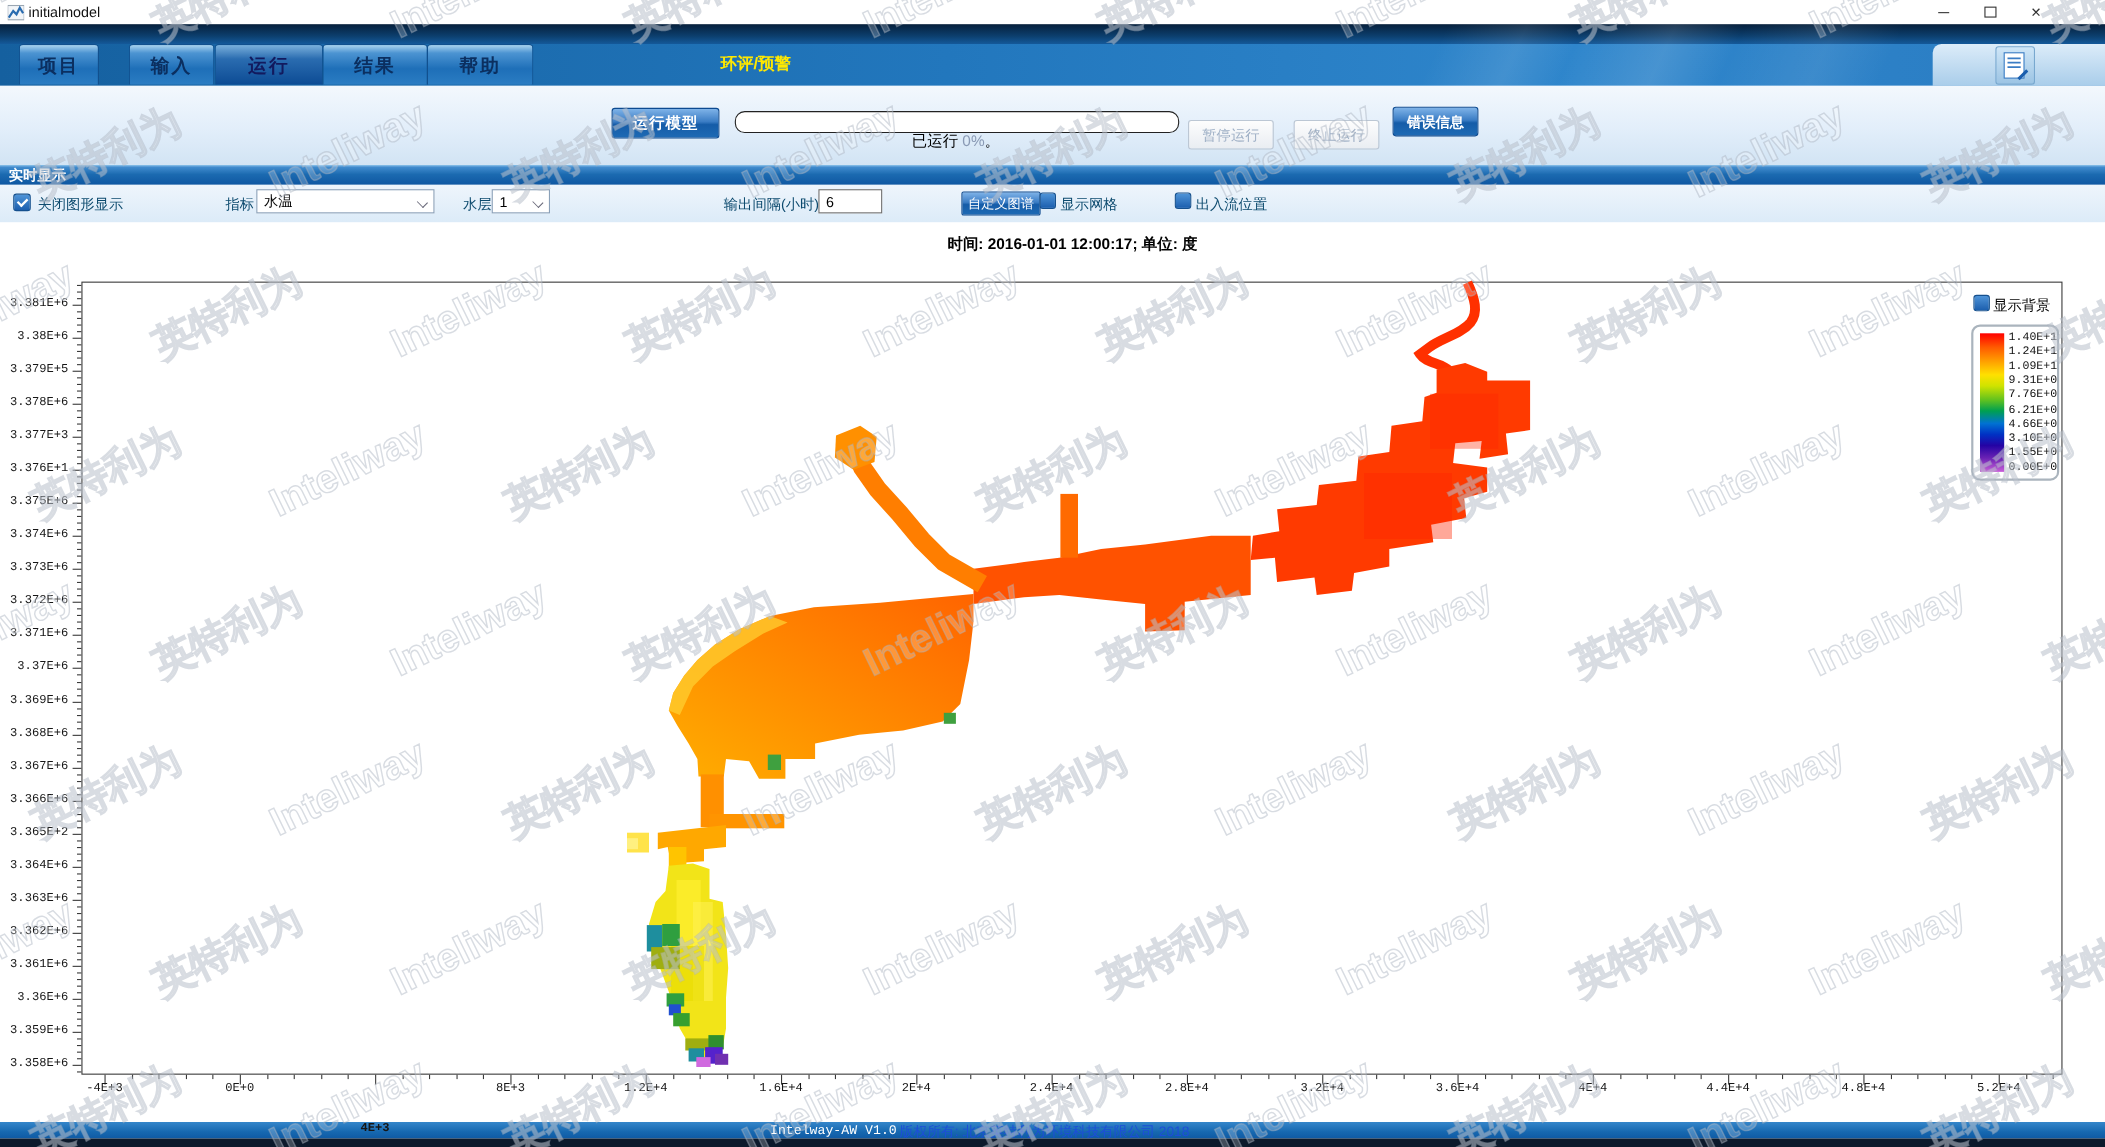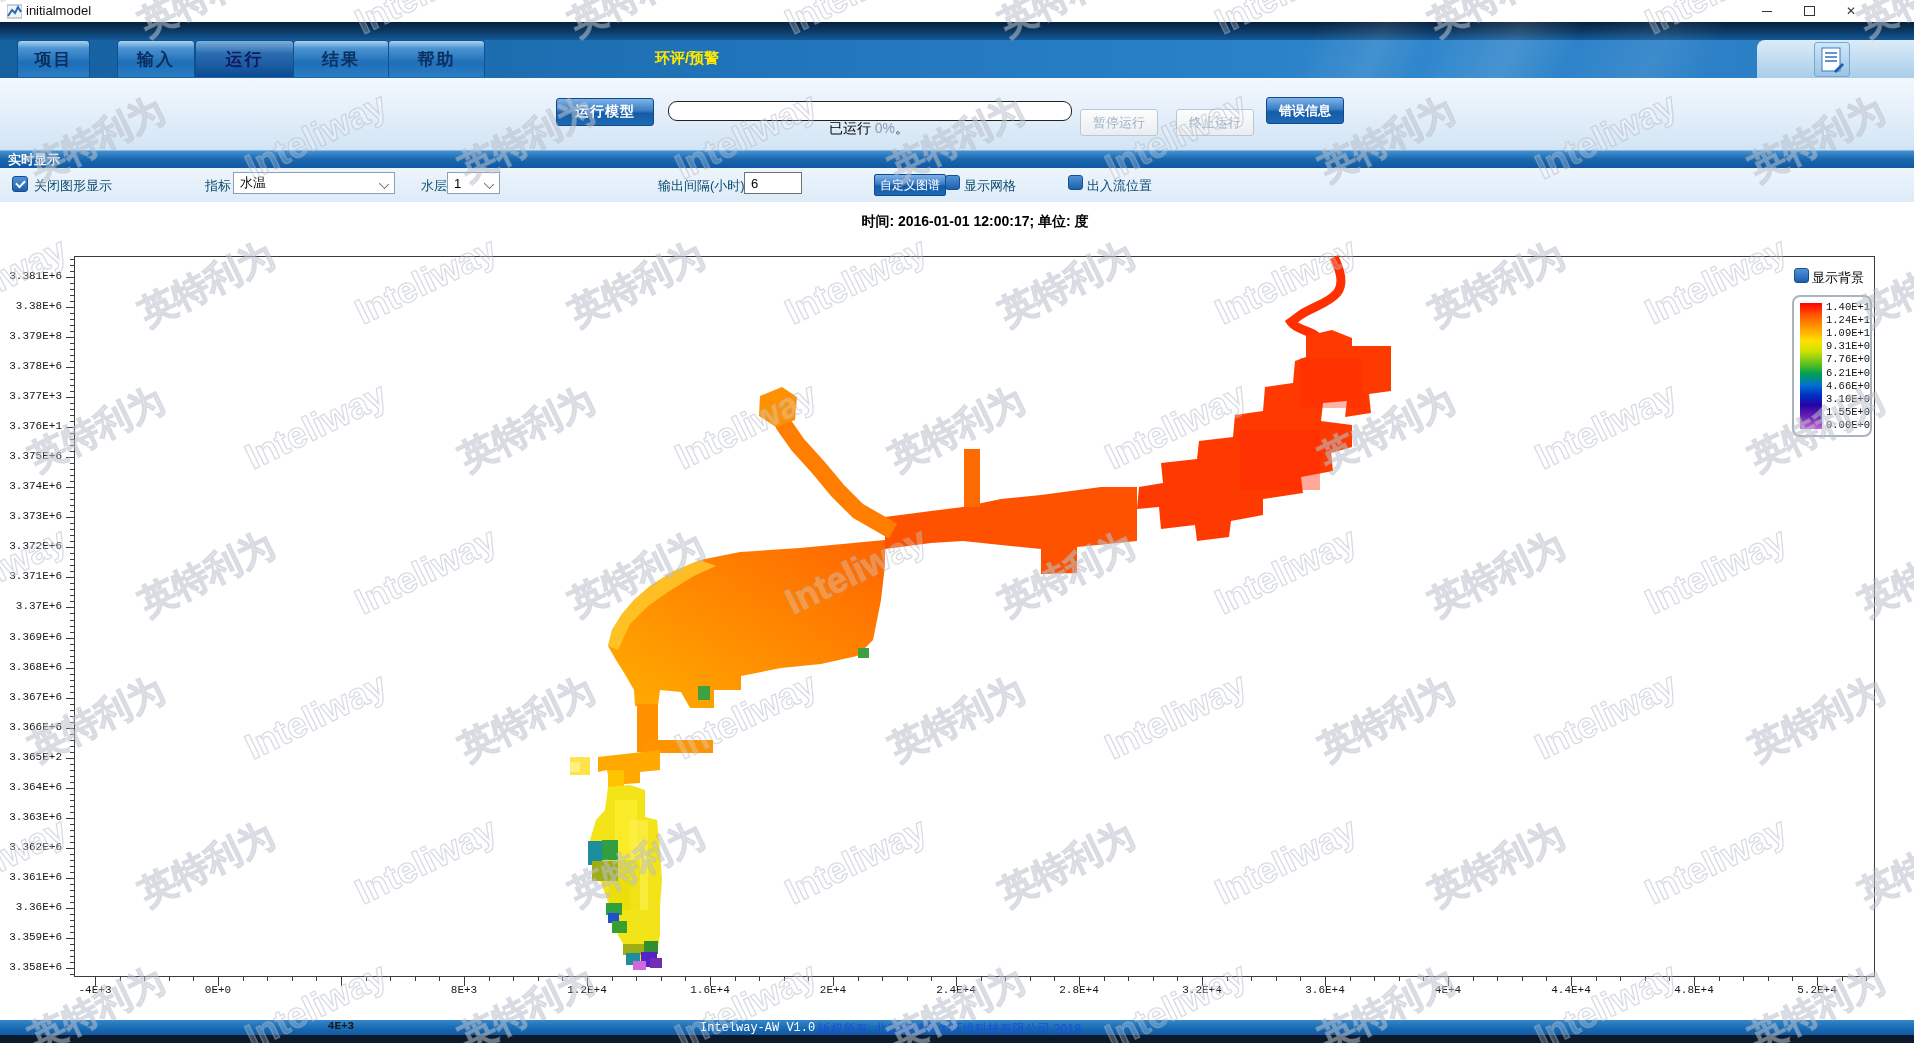--- a/index.html
+++ b/index.html
@@ -320,21 +320,21 @@
     <div class="tick" style="left: 1743.2px; top: 977px; width: 1px; height: 4px;"></div>
     <div class="tick" style="left: 1767.8px; top: 977px; width: 1px; height: 4px;"></div>
     <div class="tick" style="left: 1792.4px; top: 977px; width: 1px; height: 4px;"></div>
     <div class="tick" style="left: 1841.6px; top: 977px; width: 1px; height: 4px;"></div>
     <div class="tick" style="left: 1866.2px; top: 977px; width: 1px; height: 4px;"></div>
     <div class="tick" style="left: 66px; top: 277px; width: 8px; height: 1px;"></div>
     <div class="ylab mono" style="left: 0px; top: 270px;">3.381E+6</div>
     <div class="tick" style="left: 66px; top: 307px; width: 8px; height: 1px;"></div>
     <div class="ylab mono" style="left: 0px; top: 300px;">3.38E+6</div>
     <div class="tick" style="left: 66px; top: 337.1px; width: 8px; height: 1px;"></div>
-    <div class="ylab mono" style="left: 0px; top: 330.1px;">3.379E+8</div>
+    <div class="ylab mono" style="left: 0px; top: 330.1px;">3.379E+5</div>
     <div class="tick" style="left: 66px; top: 367.1px; width: 8px; height: 1px;"></div>
     <div class="ylab mono" style="left: 0px; top: 360.1px;">3.378E+6</div>
     <div class="tick" style="left: 66px; top: 397.2px; width: 8px; height: 1px;"></div>
     <div class="ylab mono" style="left: 0px; top: 390.2px;">3.377E+3</div>
     <div class="tick" style="left: 66px; top: 427.2px; width: 8px; height: 1px;"></div>
     <div class="ylab mono" style="left: 0px; top: 420.2px;">3.376E+1</div>
     <div class="tick" style="left: 66px; top: 457.2px; width: 8px; height: 1px;"></div>
     <div class="ylab mono" style="left: 0px; top: 450.2px;">3.375E+6</div>
     <div class="tick" style="left: 66px; top: 487.3px; width: 8px; height: 1px;"></div>
     <div class="ylab mono" style="left: 0px; top: 480.3px;">3.374E+6</div>

